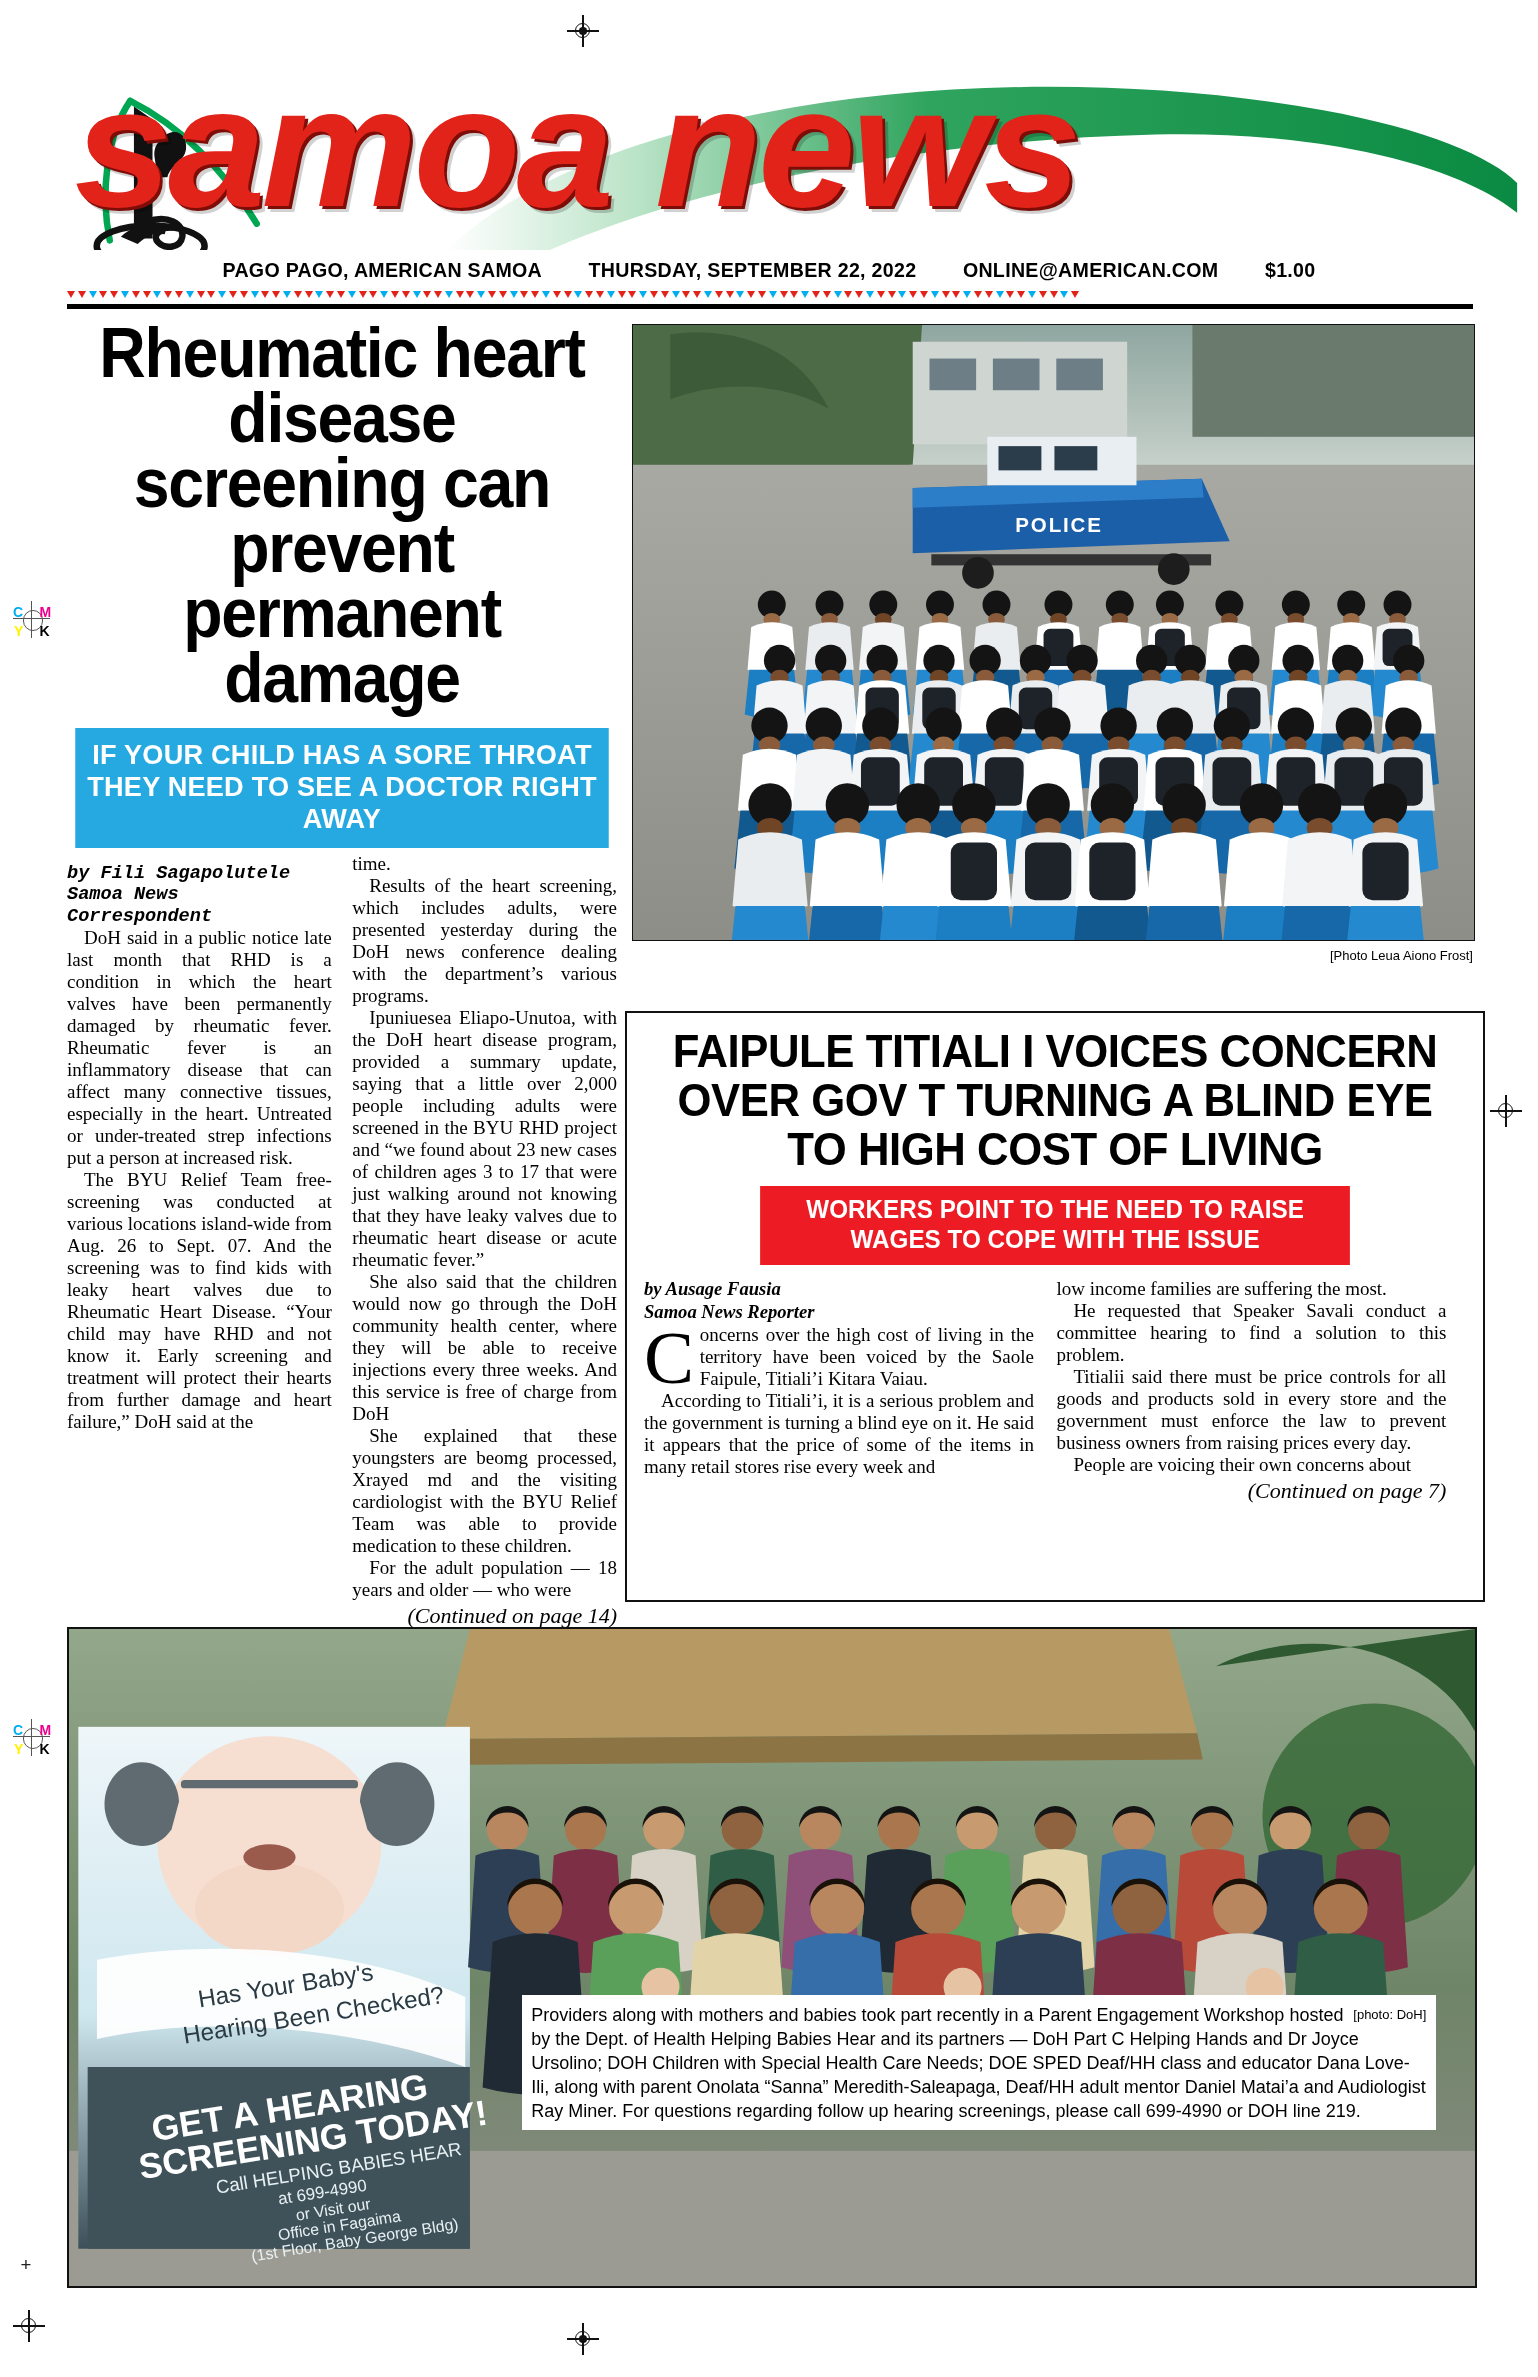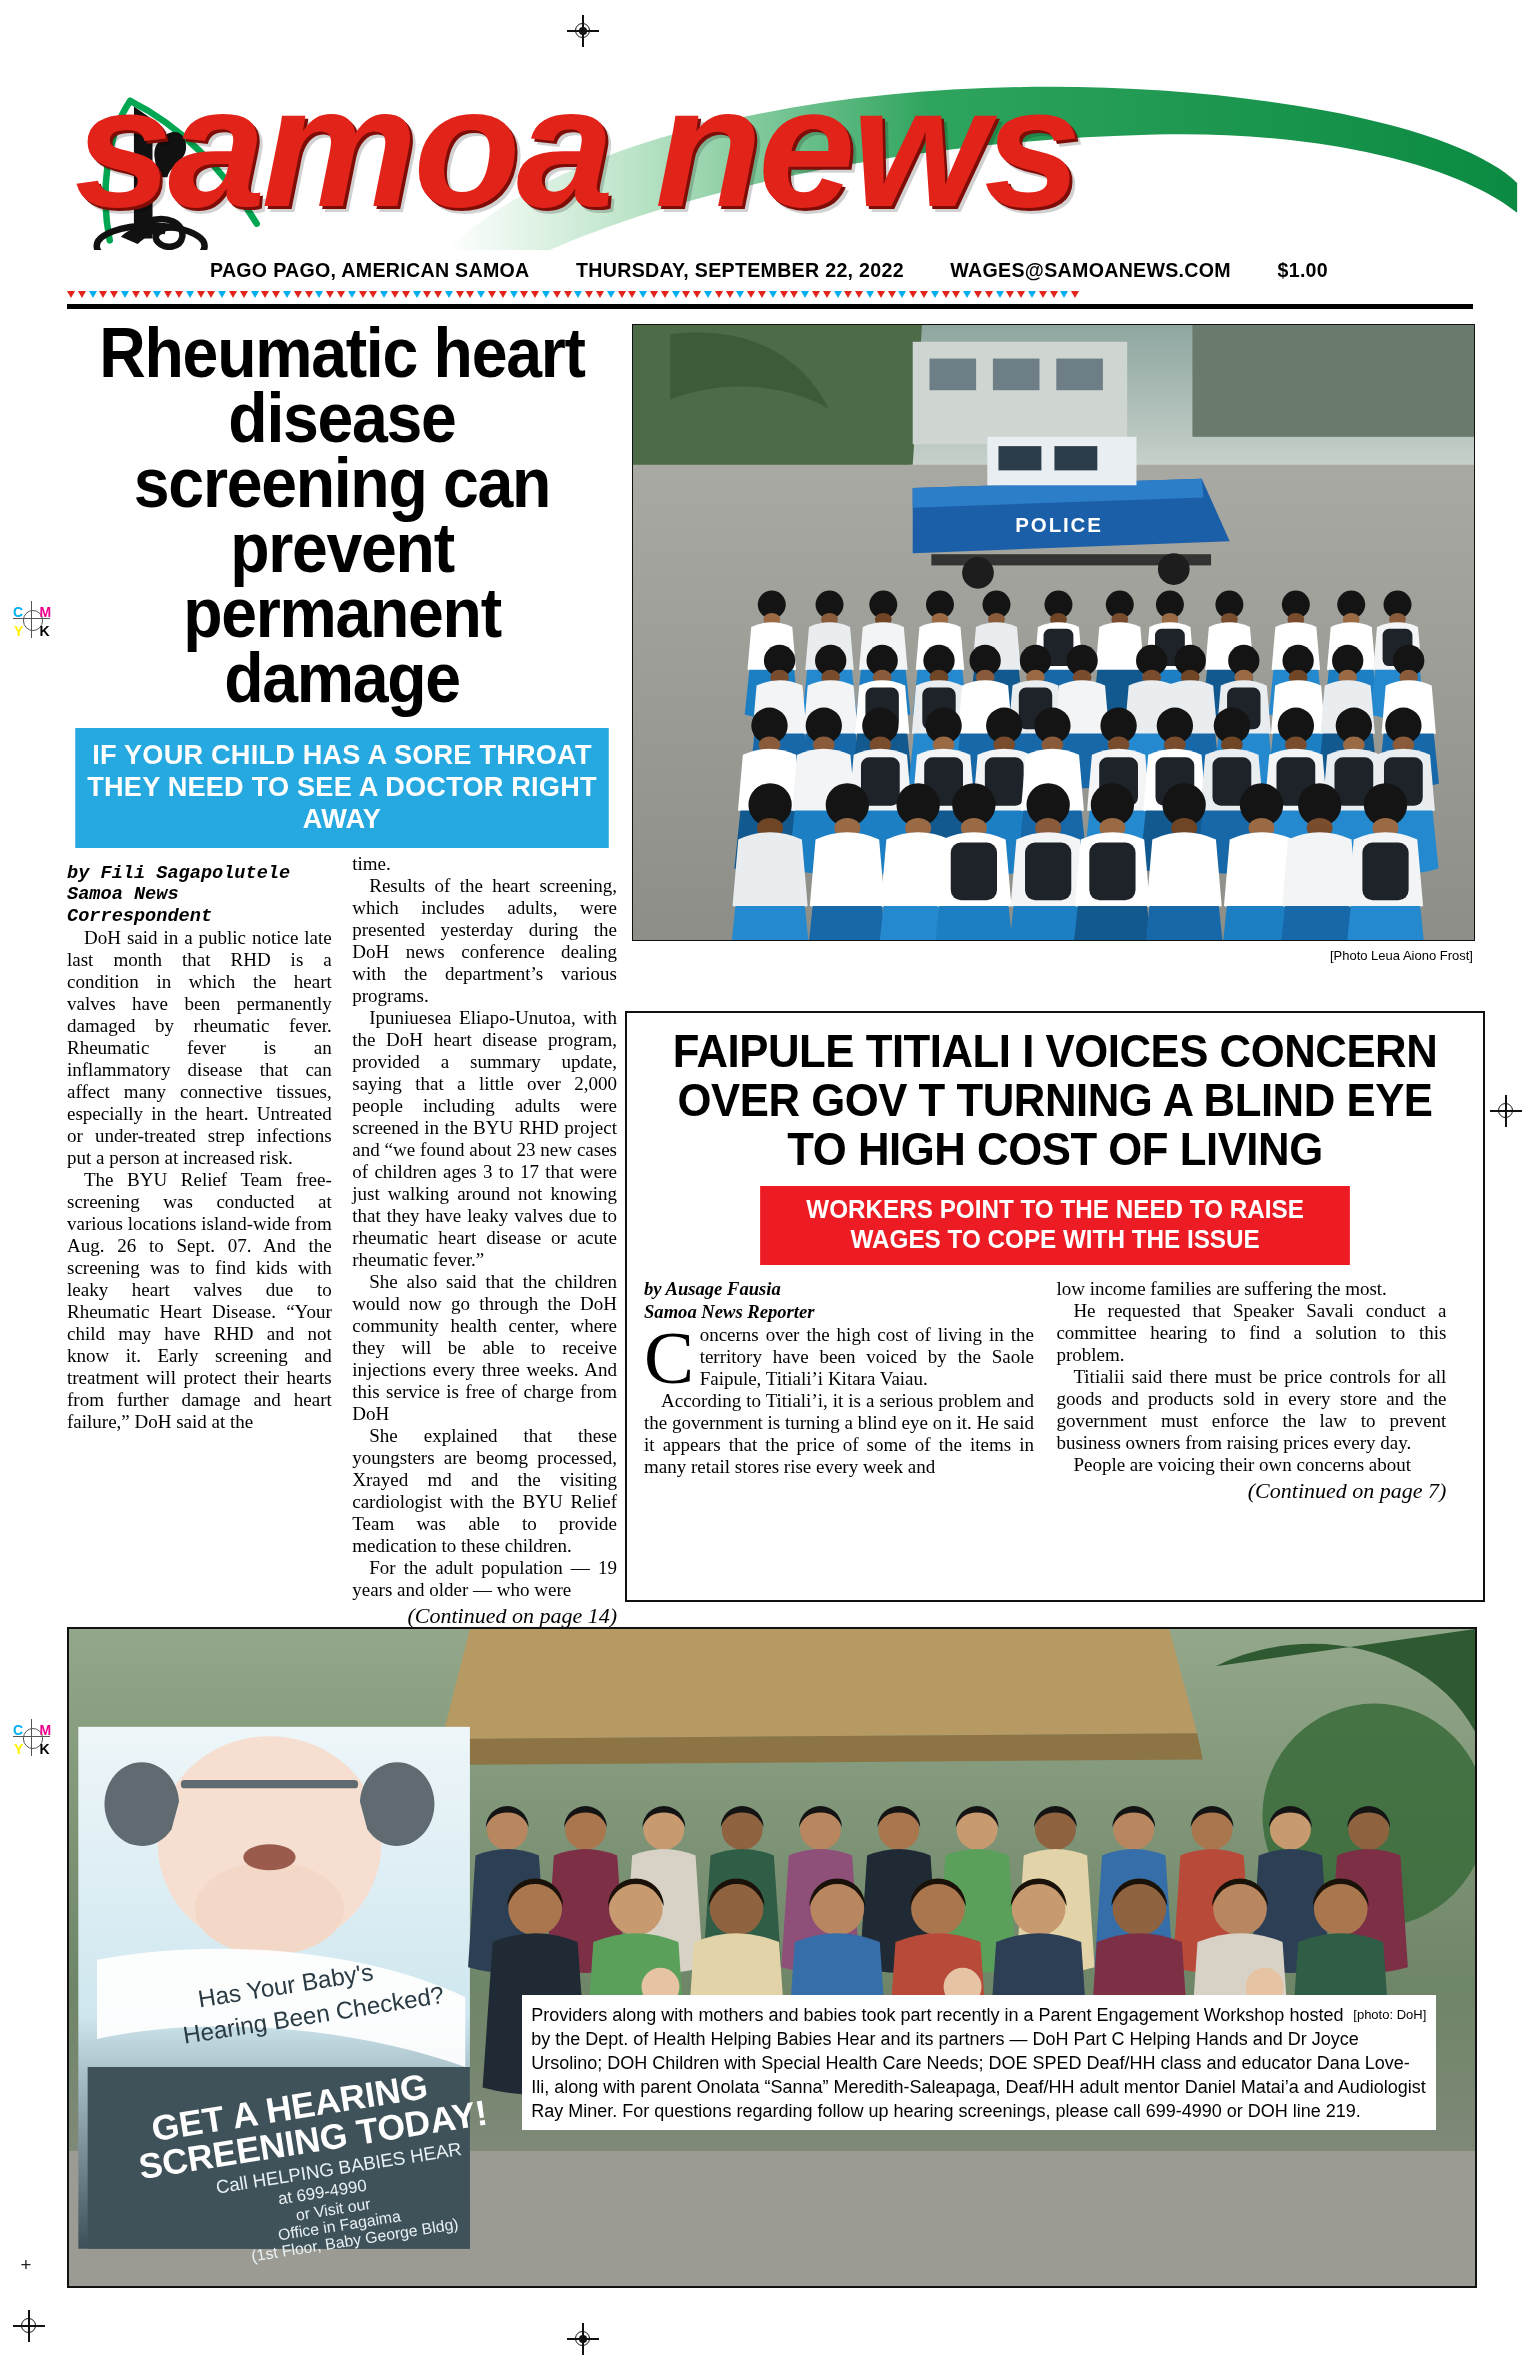--- a/index.html
+++ b/index.html
@@ -180,21 +180,21 @@
     </svg>
 
     <div class="sn-text">samoa news</div>
   </div>
 
   <div class="infoline">
     <span>PAGO PAGO, AMERICAN SAMOA</span>
     <span class="gap"></span>
     <span>THURSDAY, SEPTEMBER 22, 2022</span>
     <span class="gap"></span>
-    <span>WAGES@SAMOANEWS.COM</span>
+    <span>ONLINE@AMERICAN.COM</span>
     <span class="gap"></span>
     <span>$1.00</span>
   </div>
 
   <div class="rule-dots" id="triband"><span class="tri"></span><span class="tri"></span><span class="tri trib"></span><span class="tri"></span><span class="tri"></span><span class="tri trib"></span><span class="tri"></span><span class="tri"></span><span class="tri trib"></span><span class="tri"></span><span class="tri"></span><span class="tri trib"></span><span class="tri"></span><span class="tri"></span><span class="tri trib"></span><span class="tri"></span><span class="tri"></span><span class="tri trib"></span><span class="tri"></span><span class="tri"></span><span class="tri trib"></span><span class="tri"></span><span class="tri"></span><span class="tri trib"></span><span class="tri"></span><span class="tri"></span><span class="tri trib"></span><span class="tri"></span><span class="tri"></span><span class="tri trib"></span><span class="tri"></span><span class="tri"></span><span class="tri trib"></span><span class="tri"></span><span class="tri"></span><span class="tri trib"></span><span class="tri"></span><span class="tri"></span><span class="tri trib"></span><span class="tri"></span><span class="tri"></span><span class="tri trib"></span><span class="tri"></span><span class="tri"></span><span class="tri trib"></span><span class="tri"></span><span class="tri"></span><span class="tri trib"></span><span class="tri"></span><span class="tri"></span><span class="tri trib"></span><span class="tri"></span><span class="tri"></span><span class="tri trib"></span><span class="tri"></span><span class="tri"></span><span class="tri trib"></span><span class="tri"></span><span class="tri"></span><span class="tri trib"></span><span class="tri"></span><span class="tri"></span><span class="tri trib"></span><span class="tri"></span><span class="tri"></span><span class="tri trib"></span><span class="tri"></span><span class="tri"></span><span class="tri trib"></span><span class="tri"></span><span class="tri"></span><span class="tri trib"></span><span class="tri"></span><span class="tri"></span><span class="tri trib"></span><span class="tri"></span><span class="tri"></span><span class="tri trib"></span><span class="tri"></span><span class="tri"></span><span class="tri trib"></span><span class="tri"></span><span class="tri"></span><span class="tri trib"></span><span class="tri"></span><span class="tri"></span><span class="tri trib"></span><span class="tri"></span><span class="tri"></span><span class="tri trib"></span><span class="tri"></span><span class="tri"></span><span class="tri trib"></span><span class="tri"></span></div>
   <div class="hr-thick"></div>
 
   <div class="col1">
     <h1 class="headline">Rheumatic heart disease screening can prevent permanent damage</h1>
     <div class="kicker">IF YOUR CHILD HAS A SORE THROAT THEY NEED TO SEE A DOCTOR RIGHT AWAY</div>
@@ -205,21 +205,21 @@
         <div class="byline" style="margin-top:0">Samoa News Correspondent</div>
         <p>DoH said in a public notice late last month that RHD is a condition in which the heart valves have been permanently damaged by rheumatic fever. Rheumatic fever is an inflammatory disease that can affect many connective tissues, especially in the heart. Untreated or under-treated strep infections put a person at increased risk.</p>
         <p>The BYU Relief Team free-screening was conducted at various locations island-wide from Aug. 26 to Sept. 07. And the screening was to find kids with leaky heart valves due to Rheumatic Heart Disease. “Your child may have RHD and not know it. Early screening and treatment will protect their hearts from further damage and heart failure,” DoH said at the</p>
       </div>
       <div class="bcol">
         <p class="nofirst">time.</p>
         <p>Results of the heart screening, which includes adults, were presented yesterday during the DoH news conference dealing with the department’s various programs.</p>
         <p>Ipuniuesea Eliapo-Unutoa, with the DoH heart disease program, provided a summary update, saying that a little over 2,000 people including adults were screened in the BYU RHD project and “we found about 23 new cases of children ages 3 to 17 that were just walking around not knowing that they have leaky valves due to rheumatic heart disease or acute rheumatic fever.”</p>
         <p>She also said that the children would now go through the DoH community health center, where they will be able to receive injections every three weeks. And this service is free of charge from DoH</p>
         <p>She explained that these youngsters are beomg processed, Xrayed md and the visiting cardiologist with the BYU Relief Team was able to provide medication to these children.</p>
-        <p>For the adult population — 19 years and older — who were</p>
+        <p>For the adult population — 18 years and older — who were</p>
         <div class="contd">(Continued on page 14)</div>
       </div>
     </div>
   </div>
 
   <div class="photo-top">
     <svg class="scene" viewBox="0 0 902 660" preserveAspectRatio="none">
       <defs>
         <linearGradient id="sky" x1="0" y1="0" x2="0" y2="1">
           <stop offset="0%" stop-color="#8fa6a0"></stop>

